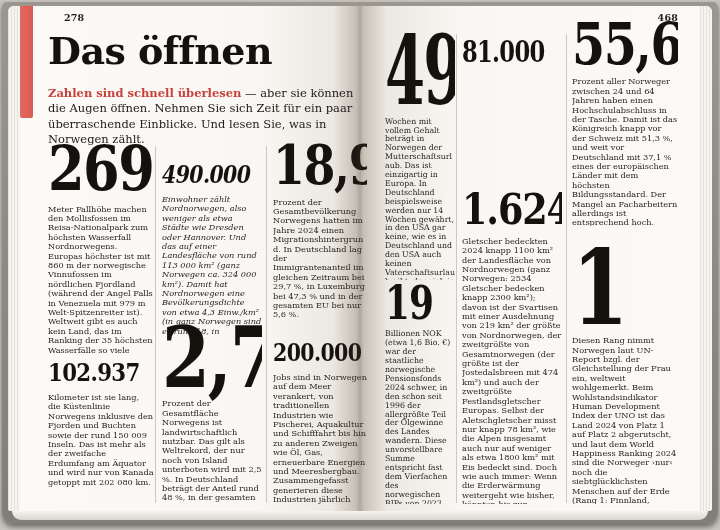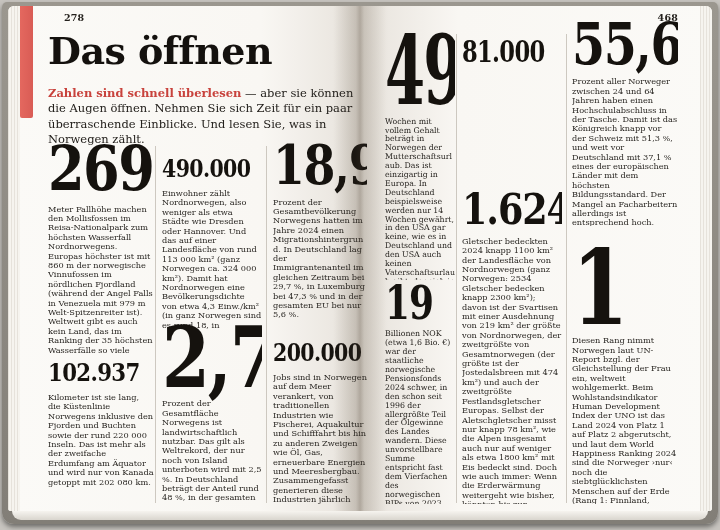--- a/index.html
+++ b/index.html
@@ -73,23 +73,23 @@
 <div class="rule" style="left:266px;top:146px;height:357px;"></div>
 <div class="rule" style="left:456px;top:34px;height:469px;"></div>
 <div class="rule" style="left:566px;top:34px;height:469px;"></div>
 
 <div class="sec" style="left:48px;top:142px;width:106px;height:214px;">
   <div class="num n-269">269</div>
   <p class="body">Meter Fallhöhe machen den Mollisfossen im Reisa-Nationalpark zum höchsten Wasserfall Nordnorwegens. Europas höchster ist mit 860 m der norwegische Vinnufossen im nördlichen Fjordland (während der Angel Falls in Venezuela mit 979 m Welt-Spitzenreiter ist). Weltweit gibt es auch kein Land, das im Ranking der 35 höchsten Wasserfälle so viele Plätze innehat wie Norwegen: 10.</p>
 </div>
 <div class="sec" style="left:48px;top:360px;width:106px;height:144px;">
   <div class="num n-102937">102.937</div>
-  <p class="body">Kilometer ist sie lang, die Küstenlinie Norwegens inklusive den Fjorden und Buchten sowie der rund 220 000 Inseln. Das ist mehr als der zweifache Erdumfang am Äquator und wird nur von Kanada getoppt mit 202 080 km.</p>
+  <p class="body">Kilometer ist sie lang, die Küstenlinie Norwegens inklusive den Fjorden und Buchten sowie der rund 150 009 Inseln. Das ist mehr als der zweifache Erdumfang am Äquator und wird nur von Kanada getoppt mit 202 080 km.</p>
 </div>
-<div class="sec" style="left:162px;top:156px;width:100px;height:174px;">
+<div class="sec" style="left:162px;top:162px;width:100px;height:174px;font-style:italic;">
   <div class="num n-490000">490.000</div>
   <p class="body">Einwohner zählt Nordnorwegen, also weniger als etwa Städte wie Dresden oder Hannover. Und das auf einer Landesfläche von rund 113 000 km² (ganz Norwegen ca. 324 000 km²). Damit hat Nordnorwegen eine Bevölkerungsdichte von etwa 4,3 Einw./km² (in ganz Norwegen sind es rund 18, in Deutschland 238 Einw./km²).</p>
 </div>
 <div class="sec" style="left:162px;top:322px;width:100px;height:182px;">
   <div class="num n-27">2,7</div>
   <p class="body">Prozent der Gesamtfläche Norwegens ist landwirtschaftlich nutzbar. Das gilt als Weltrekord, der nur noch von Island unterboten wird mit 2,5 %. In Deutschland beträgt der Anteil rund 48 %, in der gesamten EU im Durchschnitt knapp 43 %.</p>
 </div>
 <div class="sec" style="left:273px;top:142px;width:94px;height:196px;">
   <div class="num n-189">18,9</div>
   <p class="body">Prozent der Gesamtbevölkerung Norwegens hatten im Jahre 2024 einen Migrationshintergrund. In Deutschland lag der Immigrantenanteil im gleichen Zeitraum bei 29,7 %, in Luxemburg bei 47,3 % und in der gesamten EU bei nur 5,6 %.</p>

